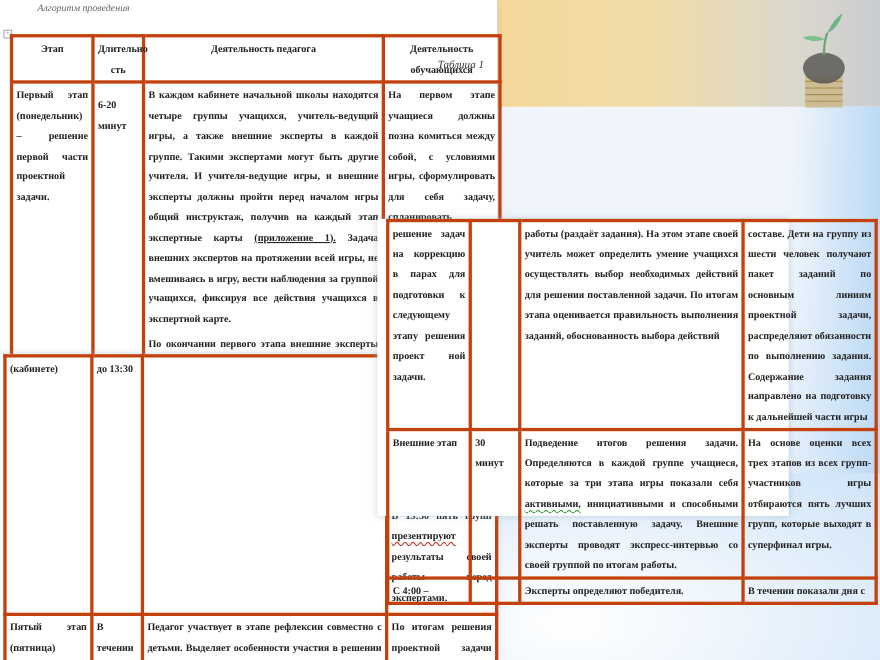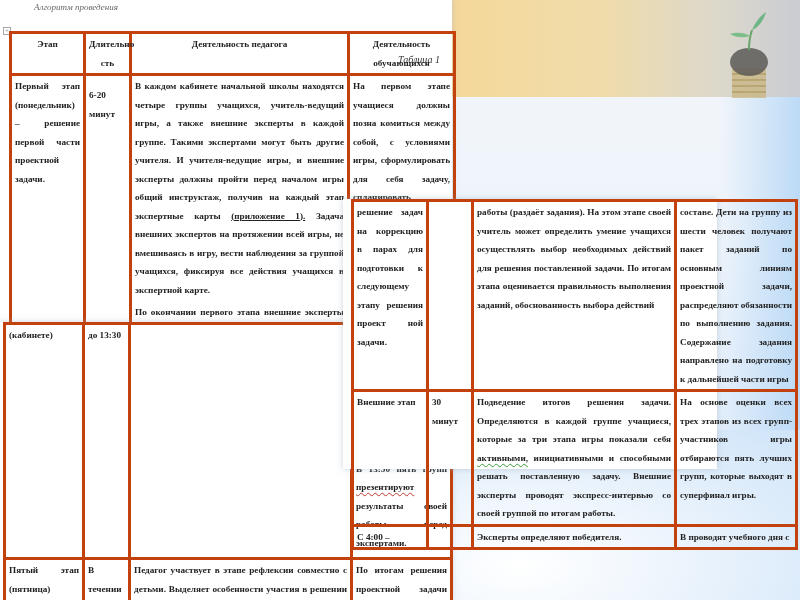--- a/index.html
+++ b/index.html
@@ -161,17 +161,17 @@
     <tr style="height:96px">
       <td>Внешние этап</td>
       <td>30 минут</td>
       <td><span>Подведение итогов решения задачи. Определяются в каждой группе учащиеся, которые за три этапа игры показали себя </span><span class="greensq">активными,</span><span> инициативными и способными решать поставленную задачу. Внешние эксперты проводят экспресс-интервью со своей группой по итогам работы.</span></td>
       <td>На основе оценки всех трех этапов из всех групп-участников игры отбираются пять лучших групп, которые выходят в суперфинал игры.</td>
     </tr>
     <tr>
       <td>С 4:00 –</td>
       <td></td>
       <td>Эксперты определяют победителя.</td>
-      <td style="white-space:nowrap;overflow:hidden">В проводят учебного дня с</td>
+      <td style="white-space:nowrap;overflow:hidden">В течении показали дня с</td>
     </tr>
   </tbody>
     </table>
 </div>
 
 </body></html>

